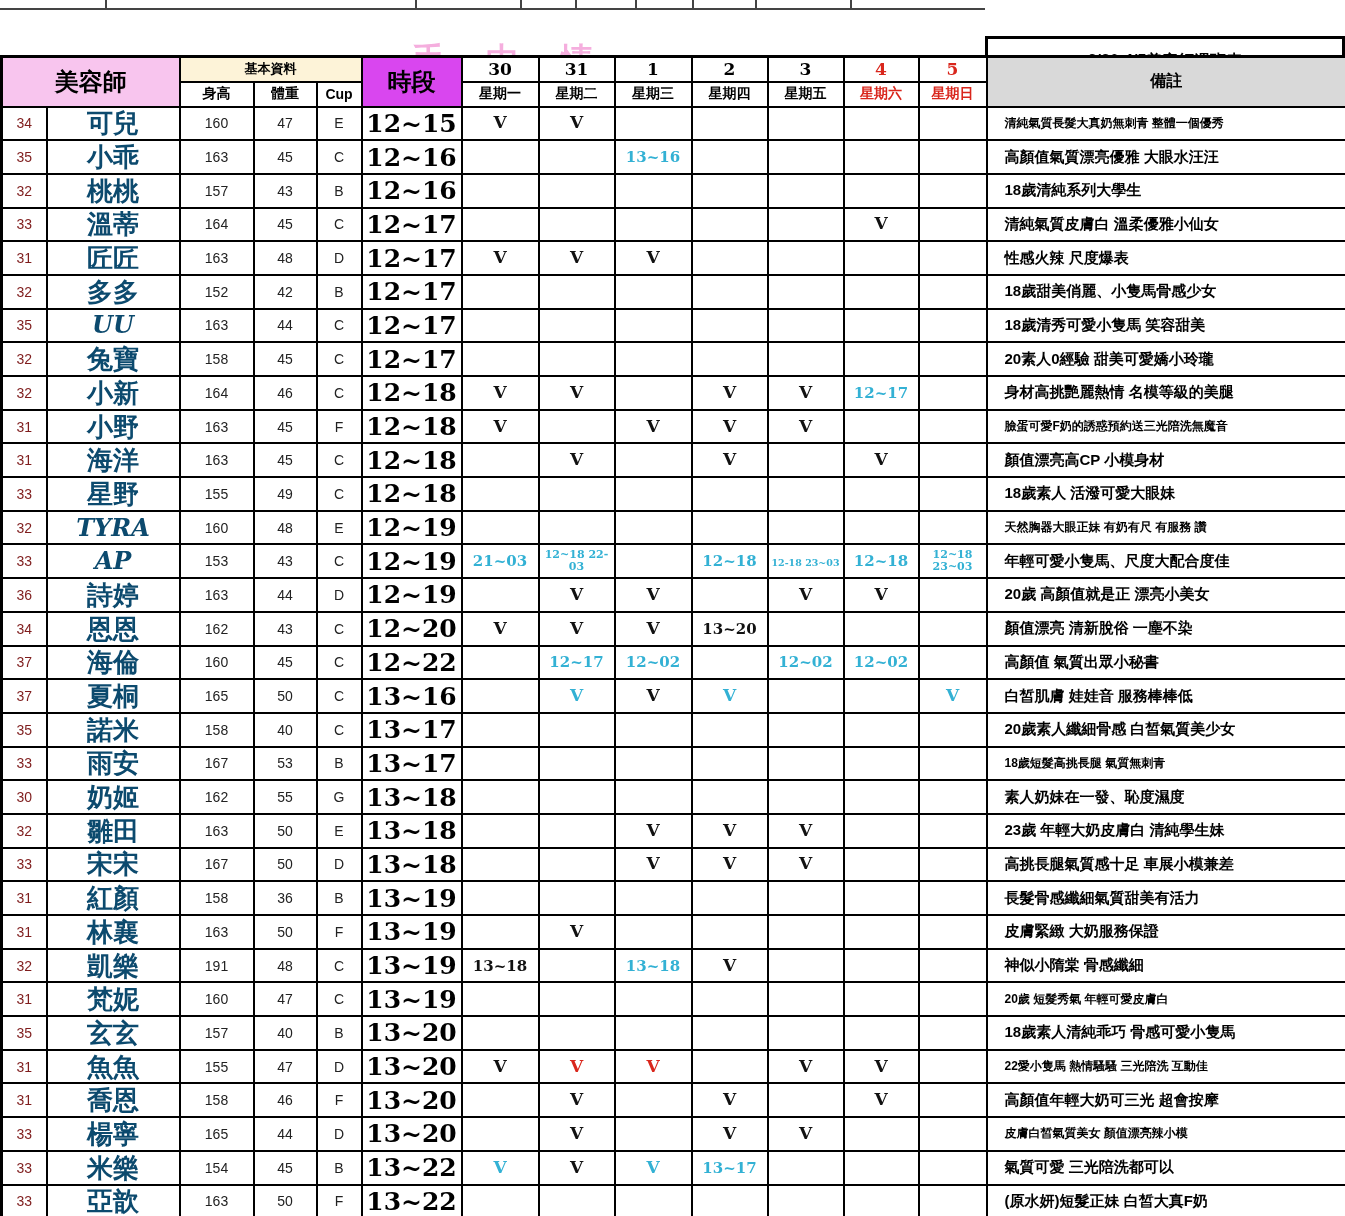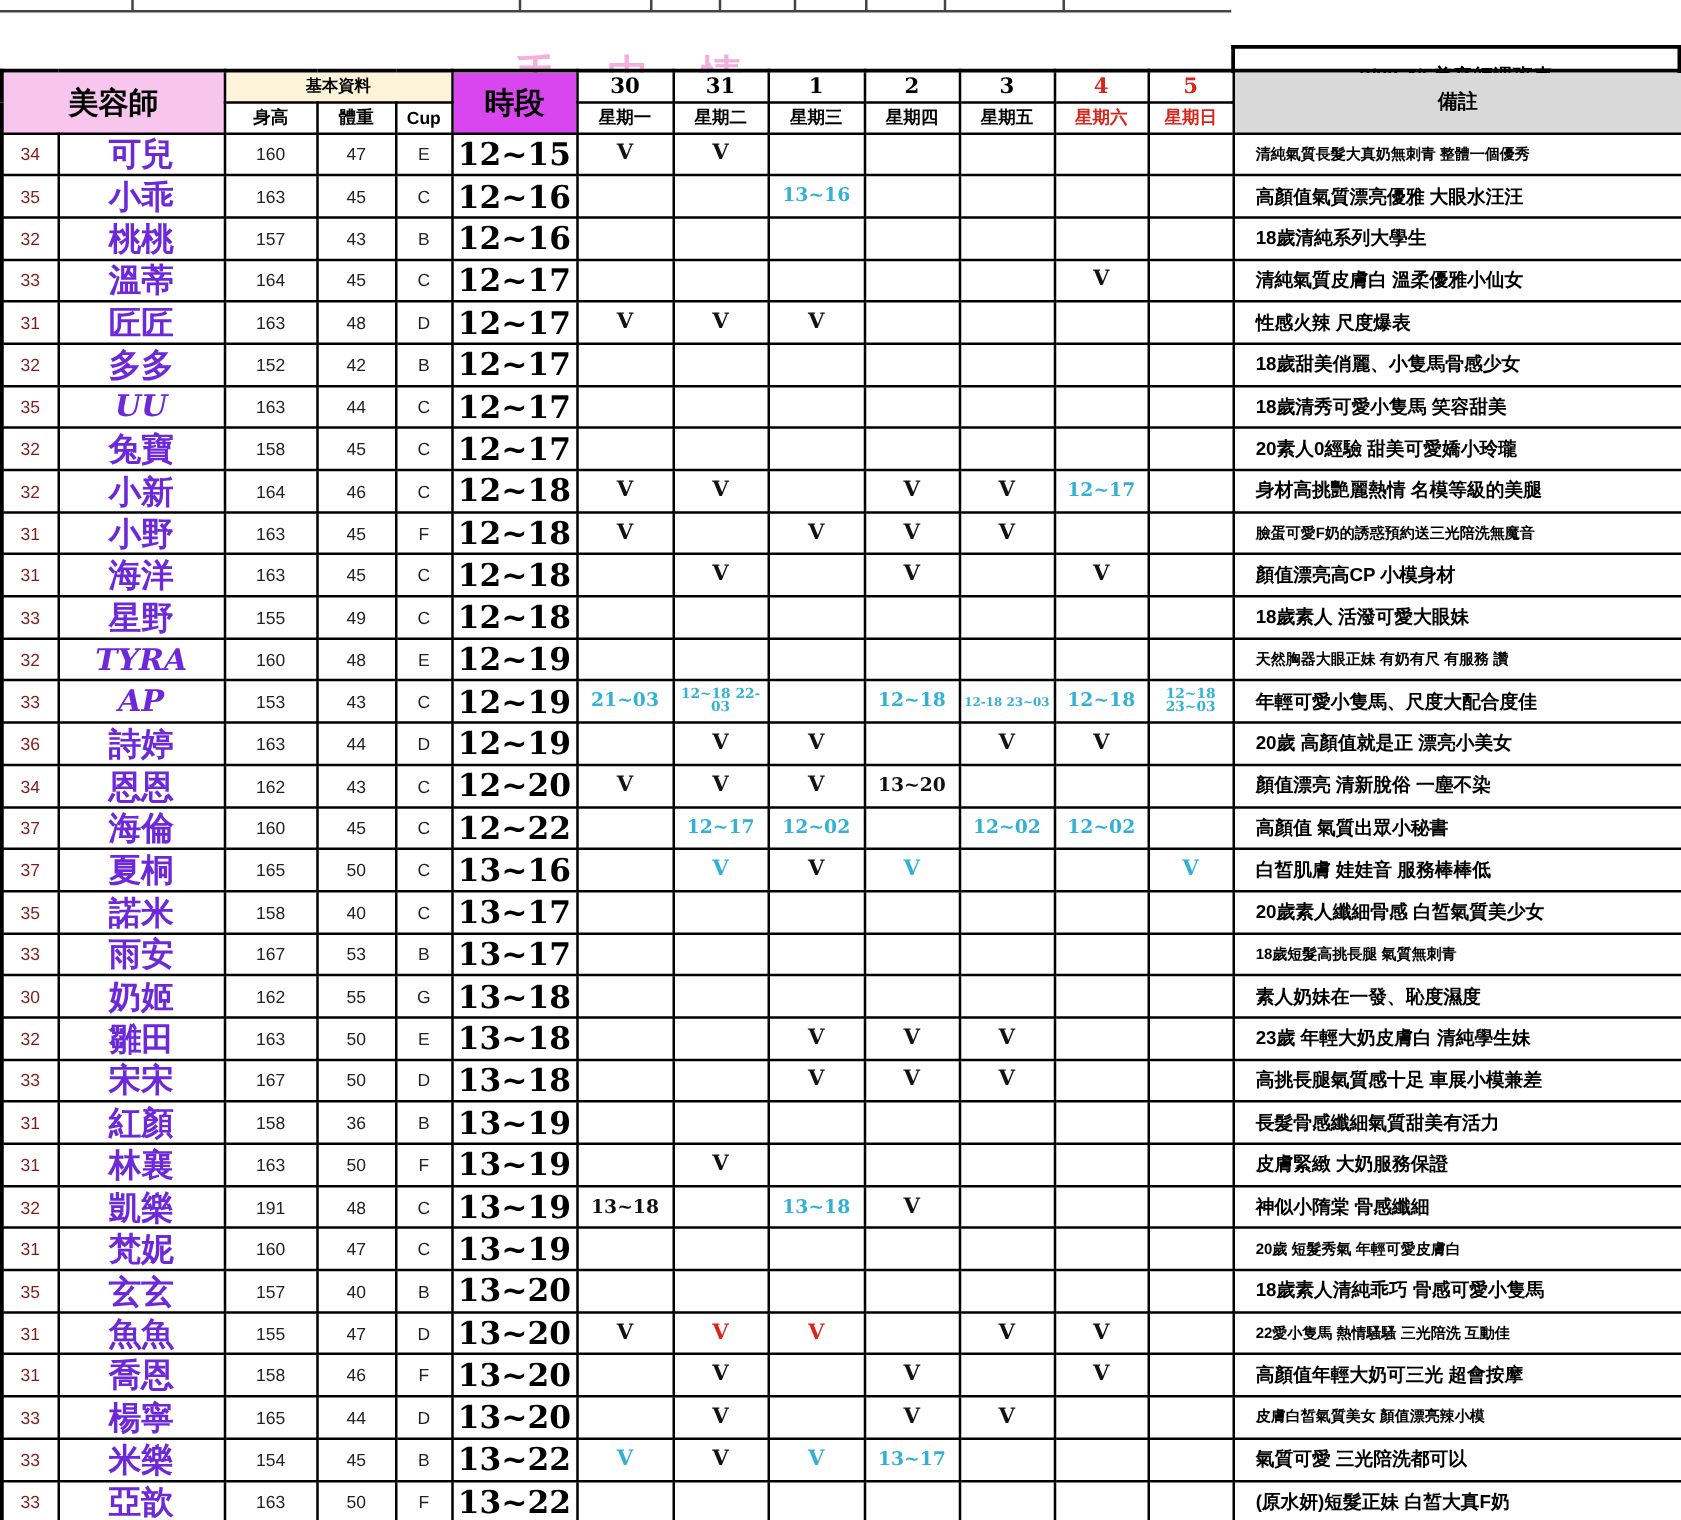--- a/index.html
+++ b/index.html
@@ -30,21 +30,21 @@
   th.bz{background:#f8c5ee;font-size:24px;font-weight:bold;}
   th.basic{background:#fdf3d8;font-size:13px;font-weight:bold;}
   th.sub{font-size:14px;font-weight:bold;background:#fff;}
   th.slot-h{background:#d946ef;font-size:24px;font-weight:bold;}
   th.day-num{font-family:"DejaVu Serif",serif;font-size:17px;font-weight:bold;background:#fff;}
   th.day-name{font-size:14px;font-weight:bold;background:#fff;}
   th.remarks-h{background:#d9d9d9;font-size:16px;font-weight:bold;}
   .redtxt{color:#d9261c;}
 
   td.age{font-size:14px;color:#7f1d1d;}
-  td.name{color:#6d28d9;font-weight:bold;font-size:26px;line-height:1;}
+  td.name{color:#0c4a6e;font-weight:bold;font-size:26px;line-height:1;}
   td.name.script{font-family:"DejaVu Serif",serif;font-style:italic;font-size:24px;font-weight:bold;}
   td.num{font-size:14px;color:#222;}
   td.slot{font-family:"DejaVu Serif",serif;font-weight:bold;font-size:25px;}
   td.remark{text-align:left;padding-left:17px;font-weight:bold;font-size:15px;}
   td.remark.small{font-size:12px;}
 
   .mark{font-family:"DejaVu Serif",serif;font-weight:bold;color:#111;display:inline-block;line-height:1.05;}
   .mark.v{font-size:17px;}
   .mark.time{font-size:15px;}
   .mark.cyan{color:#33b1d4;}

